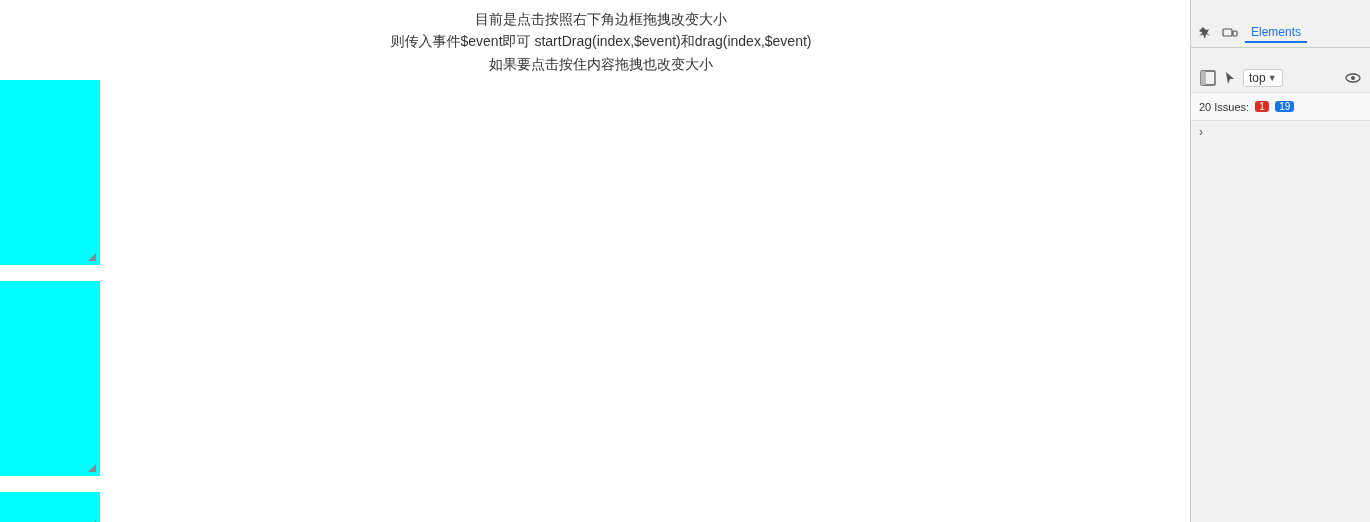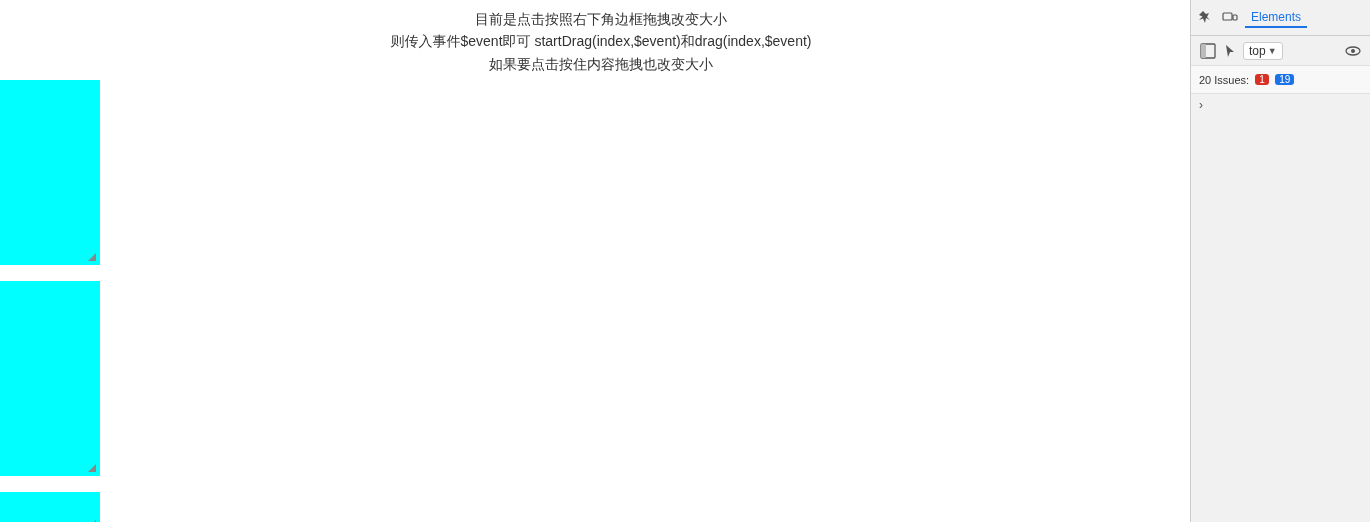--- a/index.html
+++ b/index.html
@@ -88,26 +88,26 @@
       width: 180px;
       background: #f1f1f1;
       border-left: 1px solid #ccc;
       display: flex;
       flex-direction: column;
     }
 
     
     #devtools-toolbar {
       display: flex;
-      align-items: center;
+      align-items: flex-end;
       background: #f1f1f1;
       border-bottom: 1px solid #ccc;
       padding: 4px 6px;
       gap: 6px;
-      height: 36px;
+      height: 48px;
     }
 
     .devtools-icon {
       width: 18px;
       height: 18px;
       display: flex;
       align-items: center;
       justify-content: center;
       cursor: pointer;
       color: #555;
@@ -143,20 +143,21 @@
 
     
     #context-selector {
       display: flex;
       align-items: center;
       background: #f1f1f1;
       border-bottom: 1px solid #e0e0e0;
       padding: 4px 8px;
       gap: 4px;
       height: 30px;
+      margin-top: 15px;
     }
 
     #context-selector .icon-toggle {
       width: 18px;
       height: 18px;
       display: flex;
       align-items: center;
       justify-content: center;
       cursor: pointer;
     }

